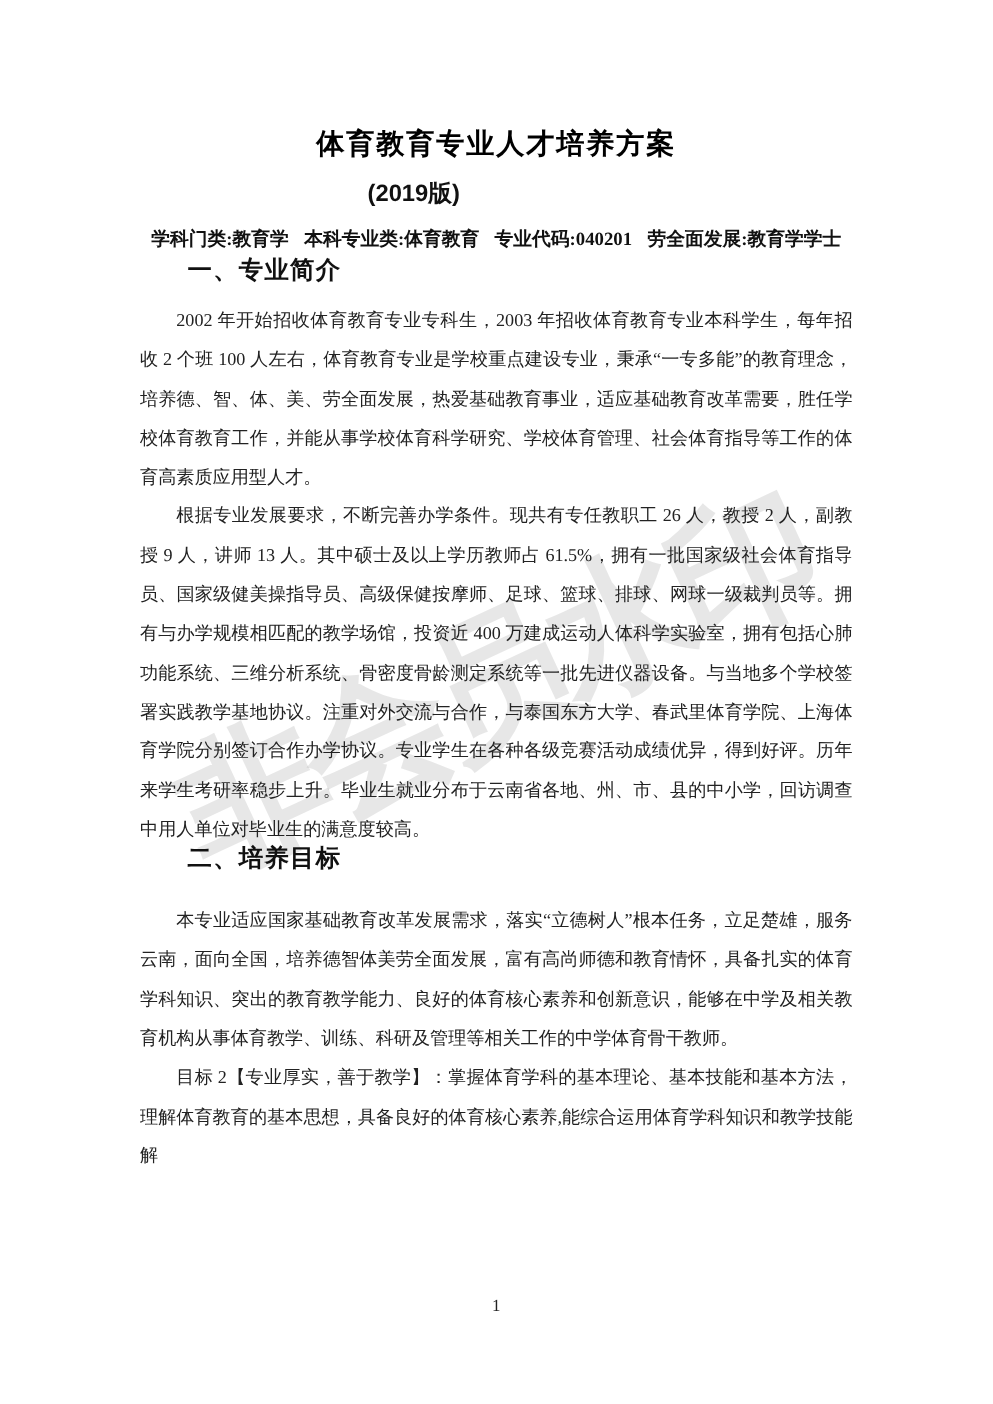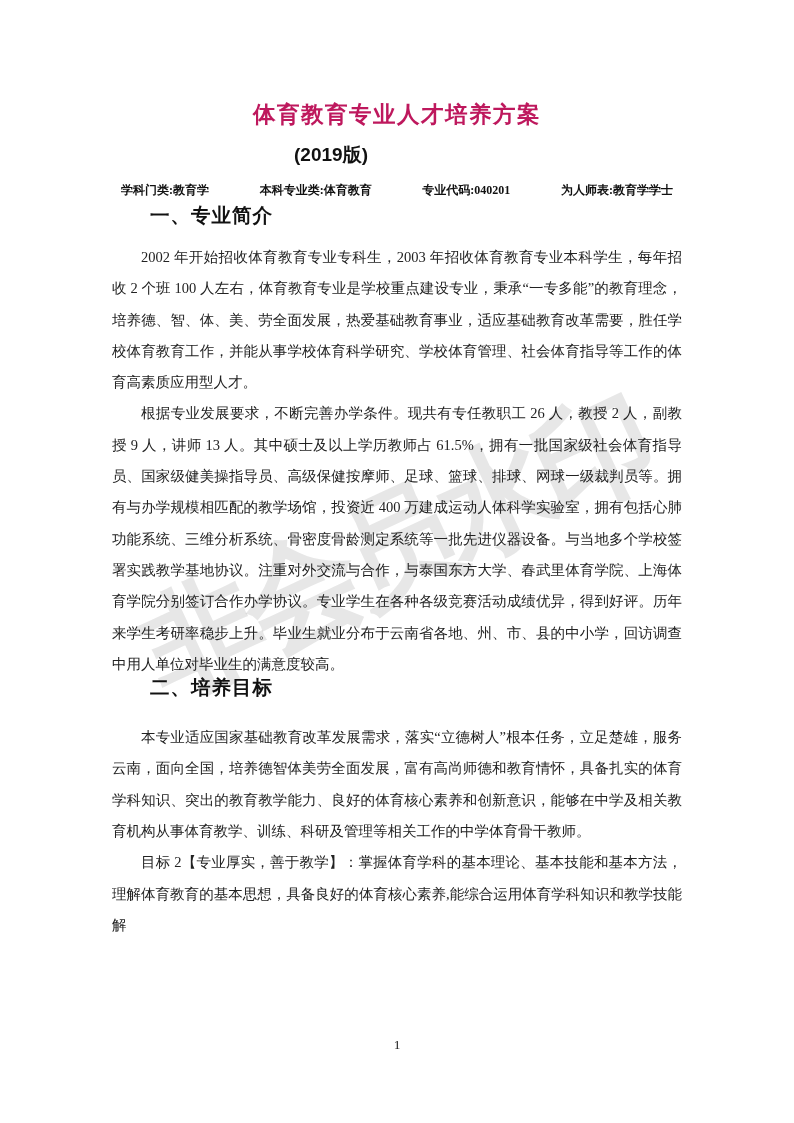--- a/index.html
+++ b/index.html
@@ -31,35 +31,35 @@
     user-select: none;
   }
   .doc-layer { position: relative; z-index: 1; }
   .doc-title {
     position: absolute; top: 99px; left: 0; width: 794px;
     text-align: center;
     font-family: "Liberation Sans", "DejaVu Sans", sans-serif;
     font-weight: bold;
     font-size: 22.5px;
     letter-spacing: 1.5px;
-    color: #be185d;
+    color: #000000;
   }
   .doc-edition {
     position: absolute; top: 142px; left: 0; width: 662px;
     text-align: center;
     font-family: "Liberation Sans", "DejaVu Sans", sans-serif;
     font-weight: bold;
     font-size: 19px;
     color: #111;
   }
   .meta-row {
     position: absolute; top: 182px; left: 121px; width: 552px;
     display: flex; justify-content: space-between;
     font-weight: bold;
-    font-size: 12px;
+    font-size: 15px;
     white-space: nowrap;
     color: #111;
   }
   .h-sec {
     font-family: "Liberation Sans", "DejaVu Sans", sans-serif;
     font-weight: bold;
     font-size: 19.5px;
     letter-spacing: 1px;
     color: #111;
   }
@@ -96,21 +96,21 @@
   <div class="doc-layer">
 
     <div class="doc-title">体育教育专业人才培养方案</div>
 
     <div class="doc-edition">(2019版)</div>
 
     <div class="meta-row">
       <span>学科门类:教育学</span>
       <span>本科专业类:体育教育</span>
       <span>专业代码:040201</span>
-      <span>为人师表:教育学学士</span>
+      <span>劳全面发展:教育学学士</span>
     </div>
 
     <div class="h-sec h1-abs">一、专业简介</div>
 
     <div class="content">
       <p>2002 年开始招收体育教育专业专科生，2003 年招收体育教育专业本科学生，每年招收 2 个班 100 人左右，体育教育专业是学校重点建设专业，秉承“一专多能”的教育理念，培养德、智、体、美、劳全面发展，热爱基础教育事业，适应基础教育改革需要，胜任学校体育教育工作，并能从事学校体育科学研究、学校体育管理、社会体育指导等工作的体育高素质应用型人才。</p>
       <p>根据专业发展要求，不断完善办学条件。现共有专任教职工 26 人，教授 2 人，副教授 9 人，讲师 13 人。其中硕士及以上学历教师占 61.5%，拥有一批国家级社会体育指导员、国家级健美操指导员、高级保健按摩师、足球、篮球、排球、网球一级裁判员等。拥有与办学规模相匹配的教学场馆，投资近 400 万建成运动人体科学实验室，拥有包括心肺功能系统、三维分析系统、骨密度骨龄测定系统等一批先进仪器设备。与当地多个学校签署实践教学基地协议。注重对外交流与合作，与泰国东方大学、春武里体育学院、上海体育学院分别签订合作办学协议。专业学生在各种各级竞赛活动成绩优异，得到好评。历年来学生考研率稳步上升。毕业生就业分布于云南省各地、州、市、县的中小学，回访调查中用人单位对毕业生的满意度较高。</p>
 
       <div class="h-sec">二、培养目标</div>
 

